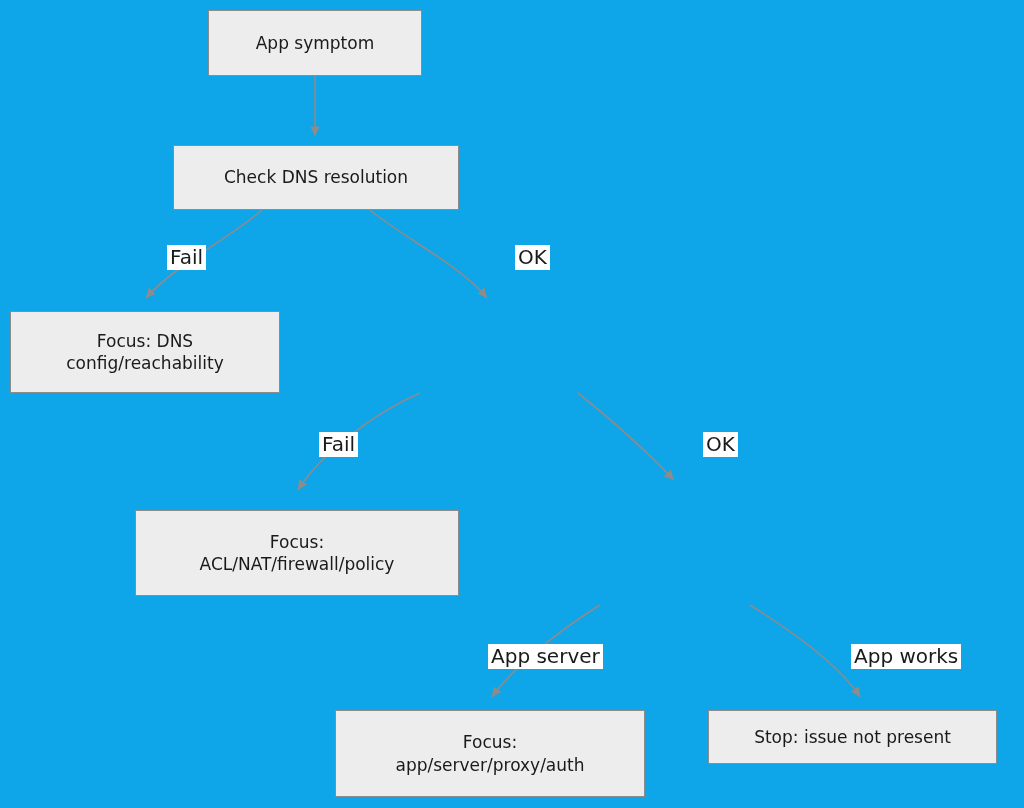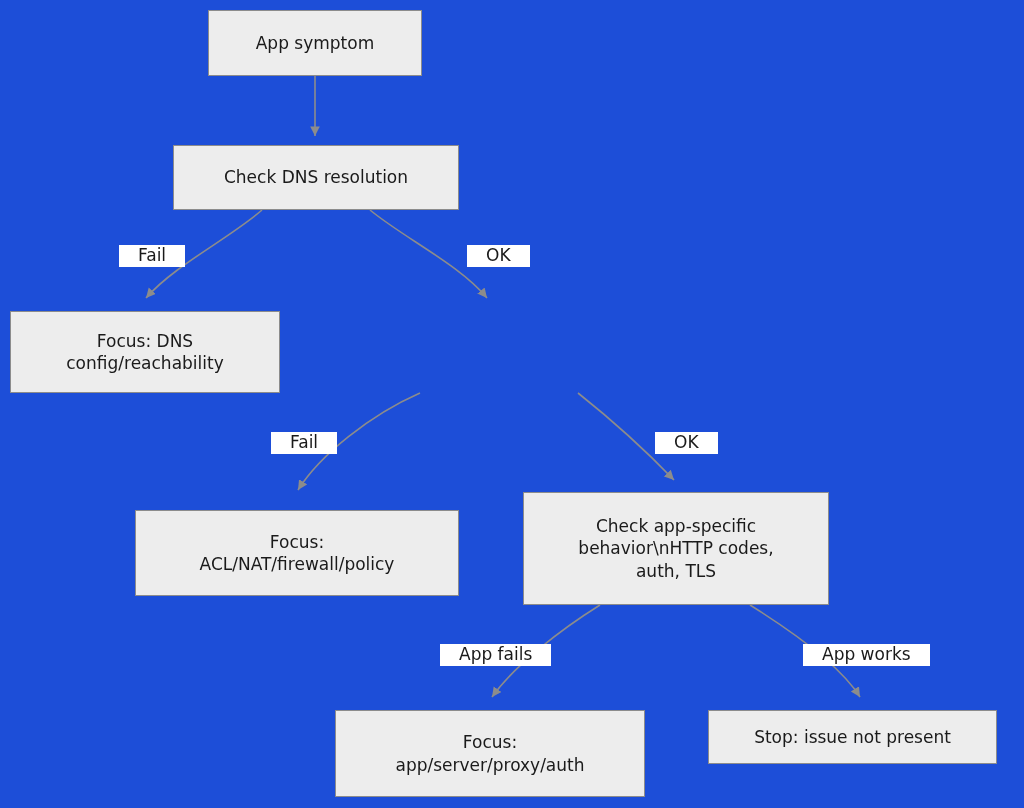--- a/index.html
+++ b/index.html
@@ -4,21 +4,21 @@
 <style>
   html, body {
     margin: 0;
     padding: 0;
     background: #000000;
   }
   #canvas {
     position: relative;
     width: 1024px;
     height: 808px;
-    background: #1d4ed8;
+    background: #0ea5e9;
     font-family: "DejaVu Sans", sans-serif;
     overflow: hidden;
   }
   svg.edges {
     position: absolute;
     left: 0;
     top: 0;
     width: 1024px;
     height: 808px;
   }
@@ -34,24 +34,25 @@
     text-align: center;
     font-size: 17px;
     line-height: 1.3;
     white-space: pre-line;
     padding: 4px 8px;
   }
   .edge-label {
     position: absolute;
     background: #ffffff;
     color: #1a1a1a;
-    font-size: 17px;
+    font-size: 20px;
     line-height: 1.15;
-    padding: 1px 19px;
+    padding: 1px 3px;
     white-space: nowrap;
+    margin-left: 48px;
   }
 </style>
 </head>
 <body>
 
 <div id="canvas">
 
   <svg class="edges" viewBox="0 0 1024 808">
     <defs>
       <marker id="arrow" markerWidth="8" markerHeight="8" refX="6" refY="3" orient="auto" markerUnits="strokeWidth">
@@ -78,29 +79,26 @@
 
   <div class="node" style="left:173px; top:145px; width:286px; height:65px;">Check DNS resolution</div>
 
   <div class="node" style="left:10px; top:311px; width:270px; height:82px;">Focus: DNS
 config/reachability</div>
 
 
   <div class="node" style="left:135px; top:510px; width:324px; height:86px;">Focus:
 ACL/NAT/firewall/policy</div>
 
-  <div class="node" style="left:523px; top:492px; width:306px; height:113px;">Check app-specific
-behavior\nHTTP codes,
-auth, TLS</div>
 
   <div class="node" style="left:335px; top:710px; width:310px; height:87px;">Focus:
 app/server/proxy/auth</div>
 
   <div class="node" style="left:708px; top:710px; width:289px; height:54px;">Stop: issue not present</div>
 
   <div class="edge-label" style="left:119px; top:245px;">Fail</div>
   <div class="edge-label" style="left:467px; top:245px;">OK</div>
   <div class="edge-label" style="left:271px; top:432px;">Fail</div>
   <div class="edge-label" style="left:655px; top:432px;">OK</div>
-  <div class="edge-label" style="left:440px; top:644px;">App fails</div>
+  <div class="edge-label" style="left:440px; top:644px;">App server</div>
   <div class="edge-label" style="left:803px; top:644px;">App works</div>
 
 </div>
 
 </body></html>

